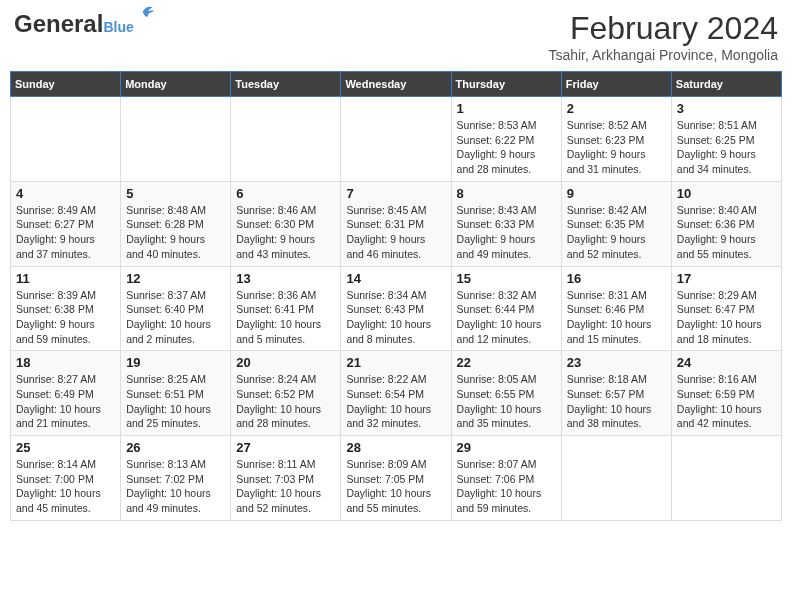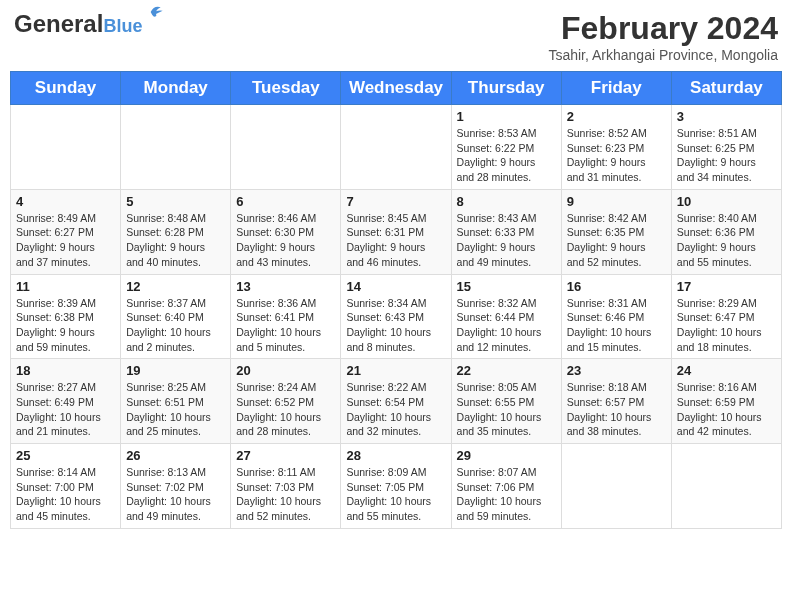--- a/index.html
+++ b/index.html
@@ -21,53 +21,53 @@
       display: flex;
       align-items: center;
       gap: 2px;
     }
     .logo-text-general {
       font-size: 24px;
       font-weight: bold;
       color: #333;
     }
     .logo-text-blue {
-      font-size: 18px;
+      font-size: 14px;
       font-weight: bold;
       color: #4a90d9;
     }
     .logo-bird {
       width: 20px;
       height: 20px;
       margin-left: 2px;
     }
     .title-area {
       text-align: right;
     }
     .month-title {
       font-size: 32px;
-      font-weight: bold;
+      font-weight: normal;
       color: #333;
     }
     .subtitle {
       font-size: 14px;
       color: #555;
     }
     .calendar {
       width: 100%;
       border-collapse: collapse;
       border: 1px solid #ccc;
     }
     .calendar th {
-      background-color: #3b82f6;
+      background-color: #404040;
       color: #fff;
-      font-size: 17px;
+      font-size: 11px;
       font-weight: bold;
       padding: 6px 4px;
-      text-align: center;
+      text-align: left;
       border: 1px solid #3a7bc8;
     }
     .calendar td {
       border: 1px solid #ddd;
       vertical-align: top;
       padding: 4px 5px;
       width: calc(100% / 7);
       min-height: 80px;
       font-size: 11px;
       color: #333;

